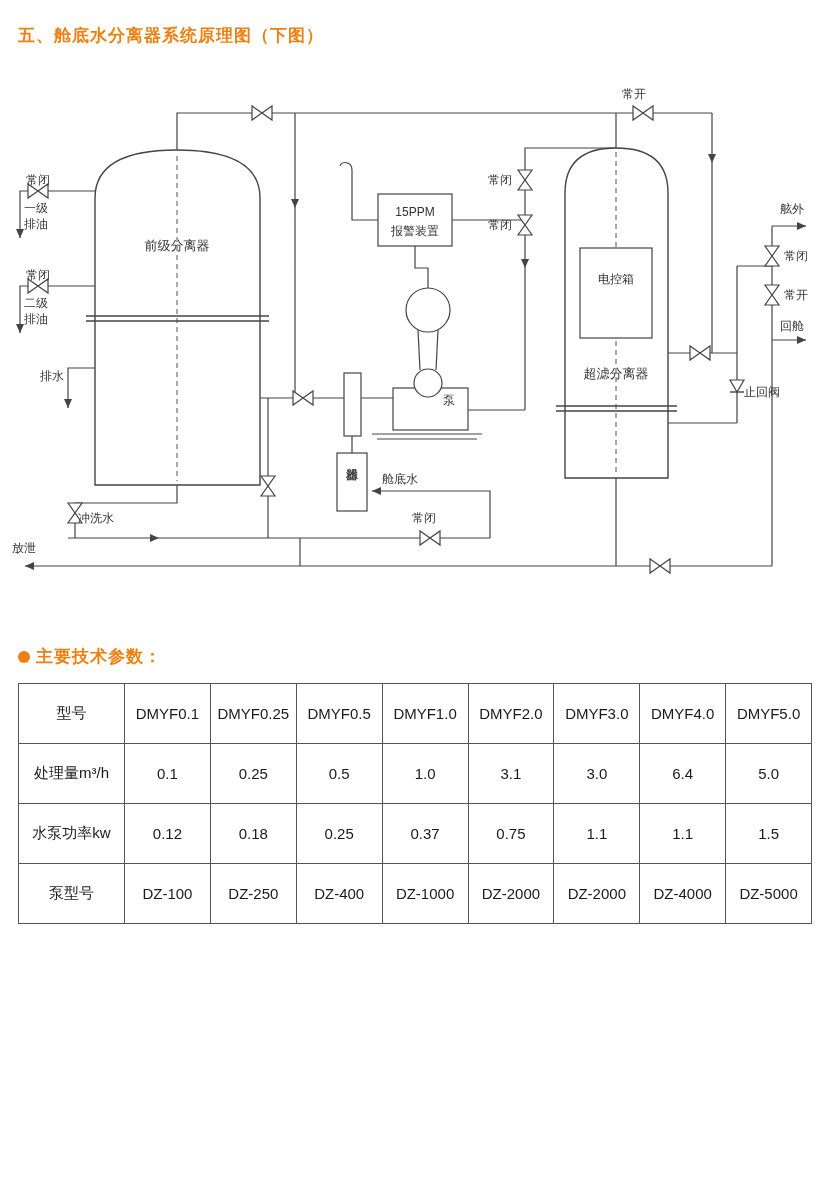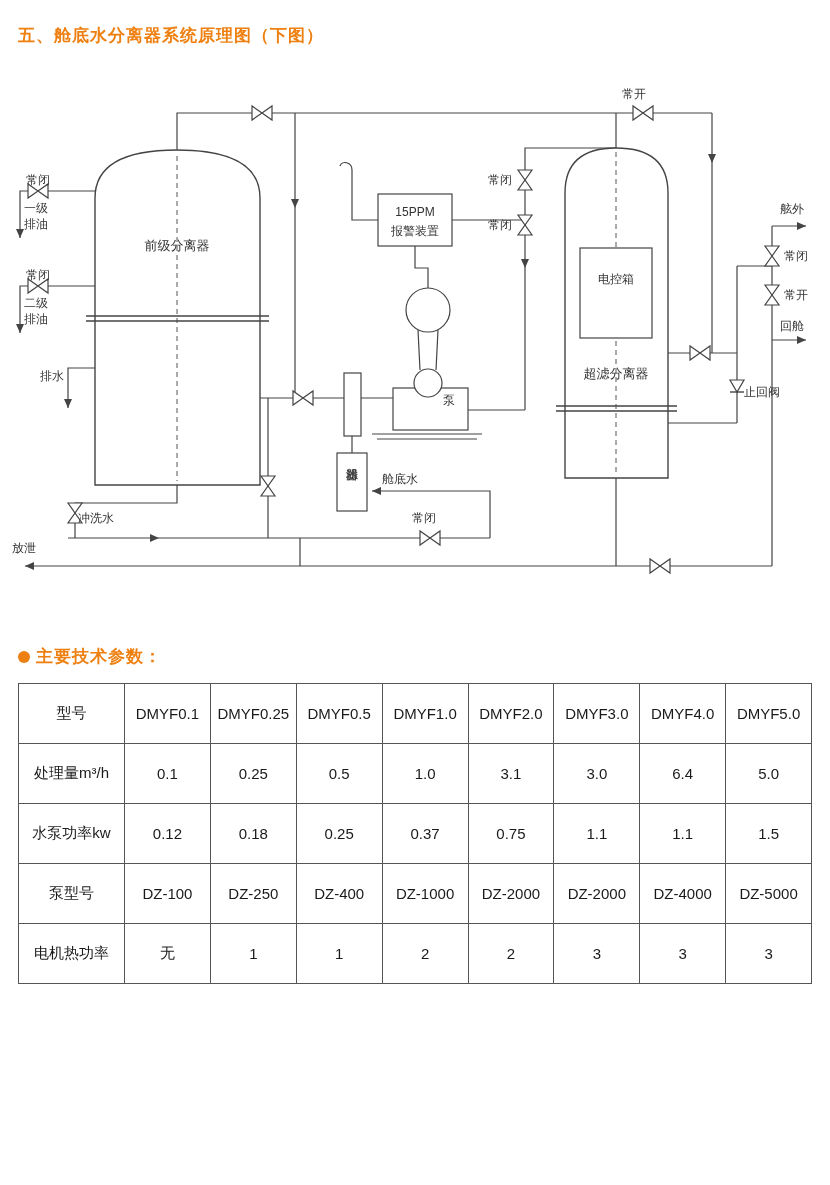--- a/index.html
+++ b/index.html
@@ -192,26 +192,15 @@
       <td class="hdr">泵型号</td>
       <td>DZ-100</td>
       <td>DZ-250</td>
       <td>DZ-400</td>
       <td>DZ-1000</td>
       <td>DZ-2000</td>
       <td>DZ-2000</td>
       <td>DZ-4000</td>
       <td>DZ-5000</td>
     </tr>
-    <tr>
-      <td class="hdr">电机热功率</td>
-      <td>无</td>
-      <td>1</td>
-      <td>1</td>
-      <td>2</td>
-      <td>2</td>
-      <td>3</td>
-      <td>3</td>
-      <td>3</td>
-    </tr>
   </tbody>
     </table>
 </div>
 
 </body></html>

